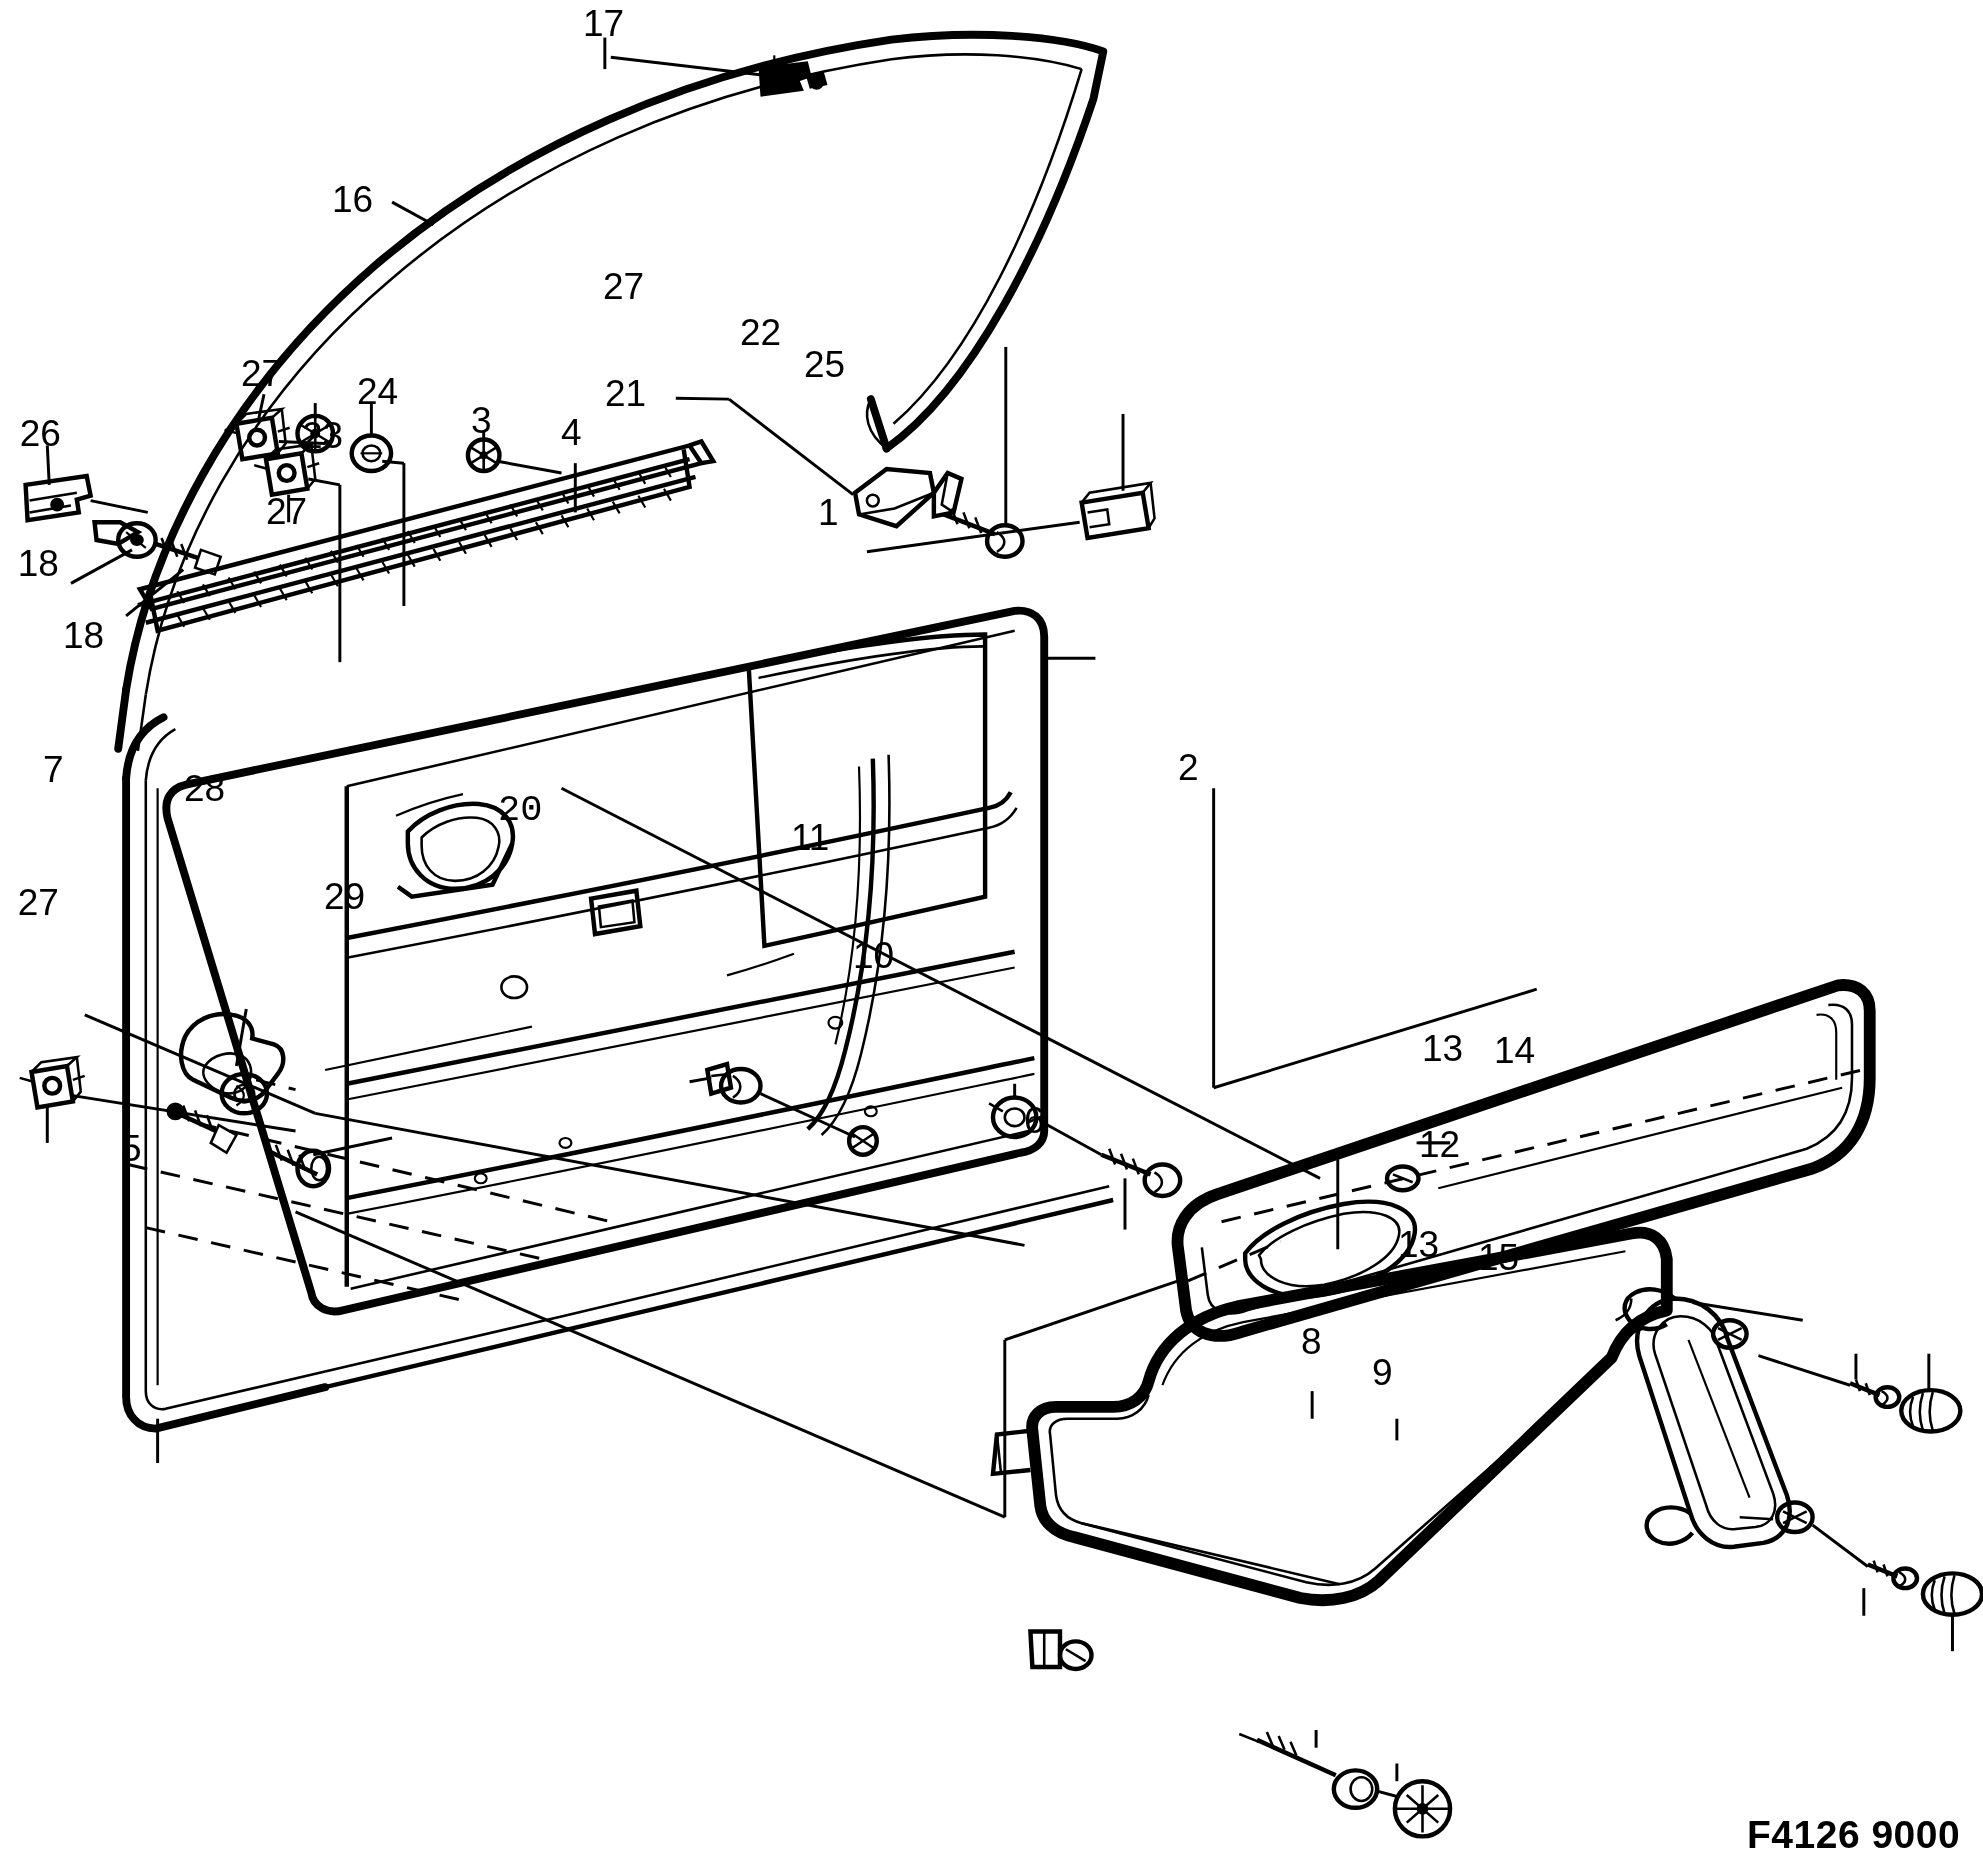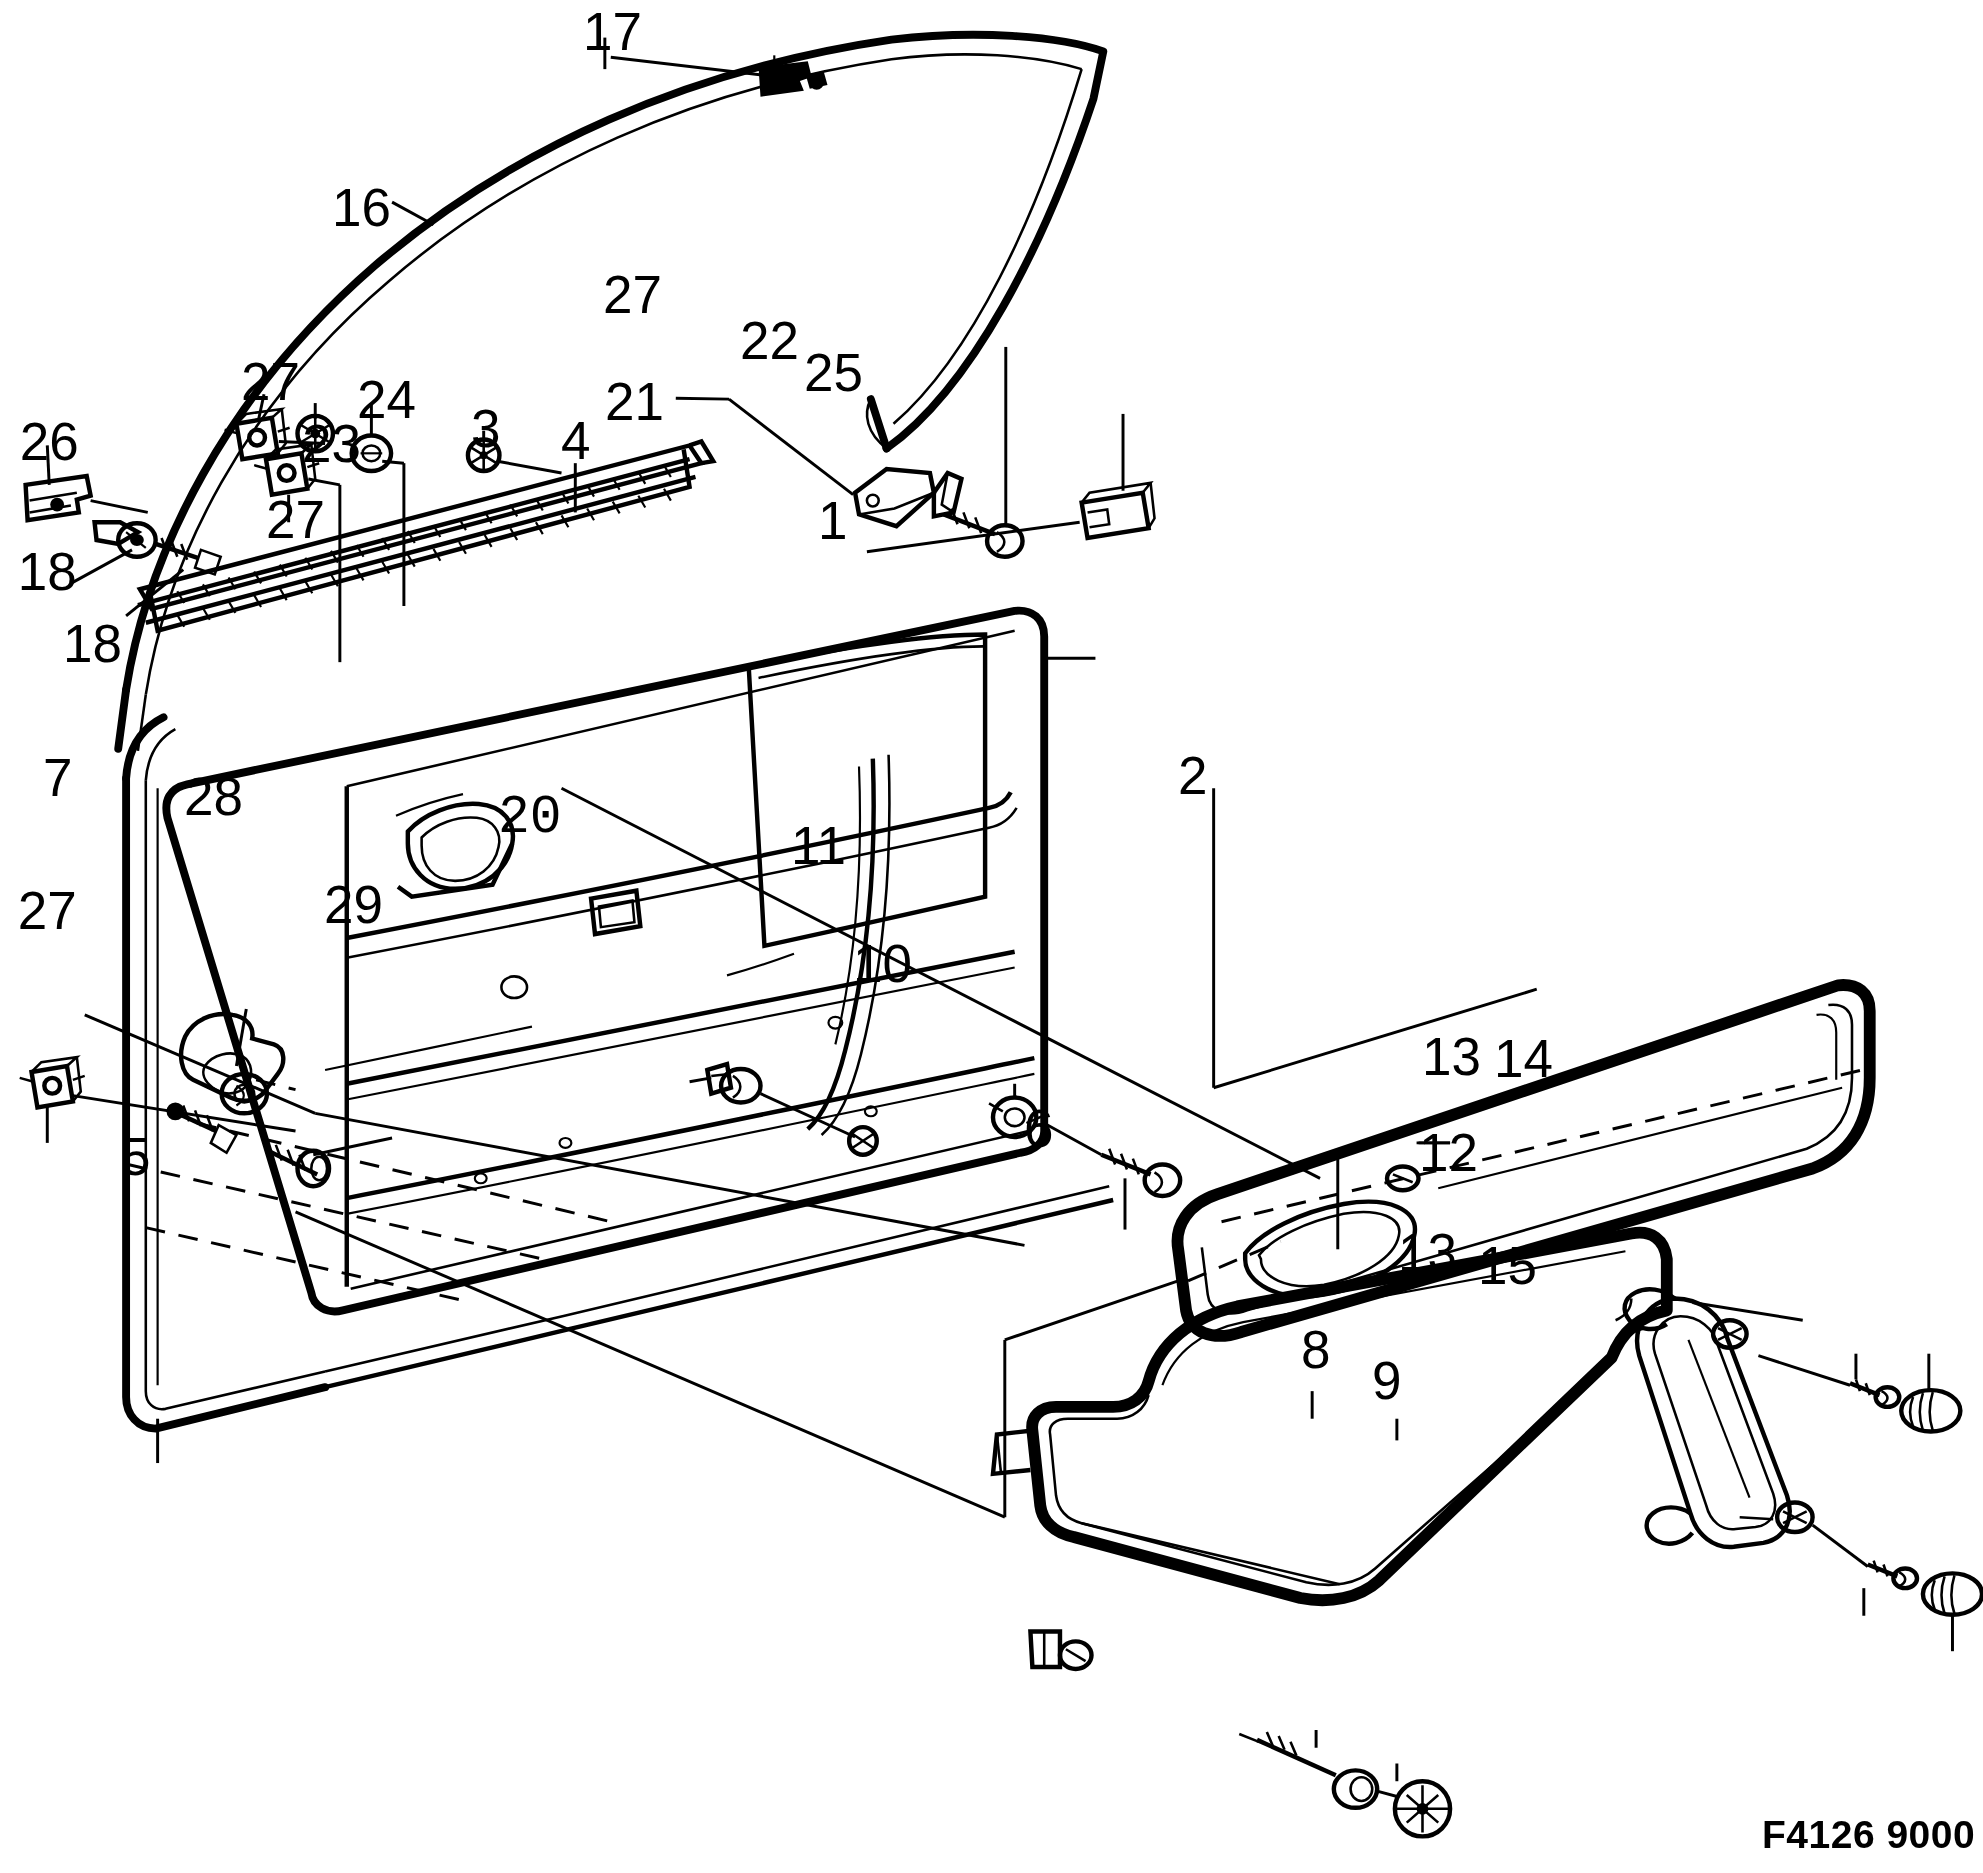--- a/index.html
+++ b/index.html
@@ -20,36 +20,35 @@
   #diagram-svg {
     position: absolute;
     left: 0;
     top: 0;
     width: 1984px;
     height: 1874px;
   }
   .callout {
     position: absolute;
     font-family: "Liberation Sans", sans-serif;
-    font-size: 53px;
+    font-size: 37px;
     font-weight: 400;
     color: #000000;
     line-height: 1;
     white-space: nowrap;
     user-select: none;
   }
   .figure-code {
     position: absolute;
     font-family: "Liberation Sans", sans-serif;
     font-size: 39px;
     font-weight: 700;
     color: #000000;
     letter-spacing: 0.5px;
     white-space: nowrap;
-    margin-left: 15px;
   }
   svg .ln { fill: none; stroke: #000; stroke-width: 2.6; }
   svg .ln-thin { fill: none; stroke: #000; stroke-width: 2.2; }
   svg .ln-med { fill: none; stroke: #000; stroke-width: 4.5; }
   svg .ln-thick { fill: none; stroke: #000; stroke-width: 8; stroke-linecap: round; stroke-linejoin: round; }
   svg .ln-xthick { fill: none; stroke: #000; stroke-width: 12; stroke-linecap: round; stroke-linejoin: round; }
   svg .leader { fill: none; stroke: #000; stroke-width: 3; }
   svg .dash { fill: none; stroke: #000; stroke-width: 3; stroke-dasharray: 20 14; }
   svg .fillblk { fill: #000; stroke: none; }
   svg .fillwht { fill: #fff; stroke: #000; stroke-width: 2.6; }

